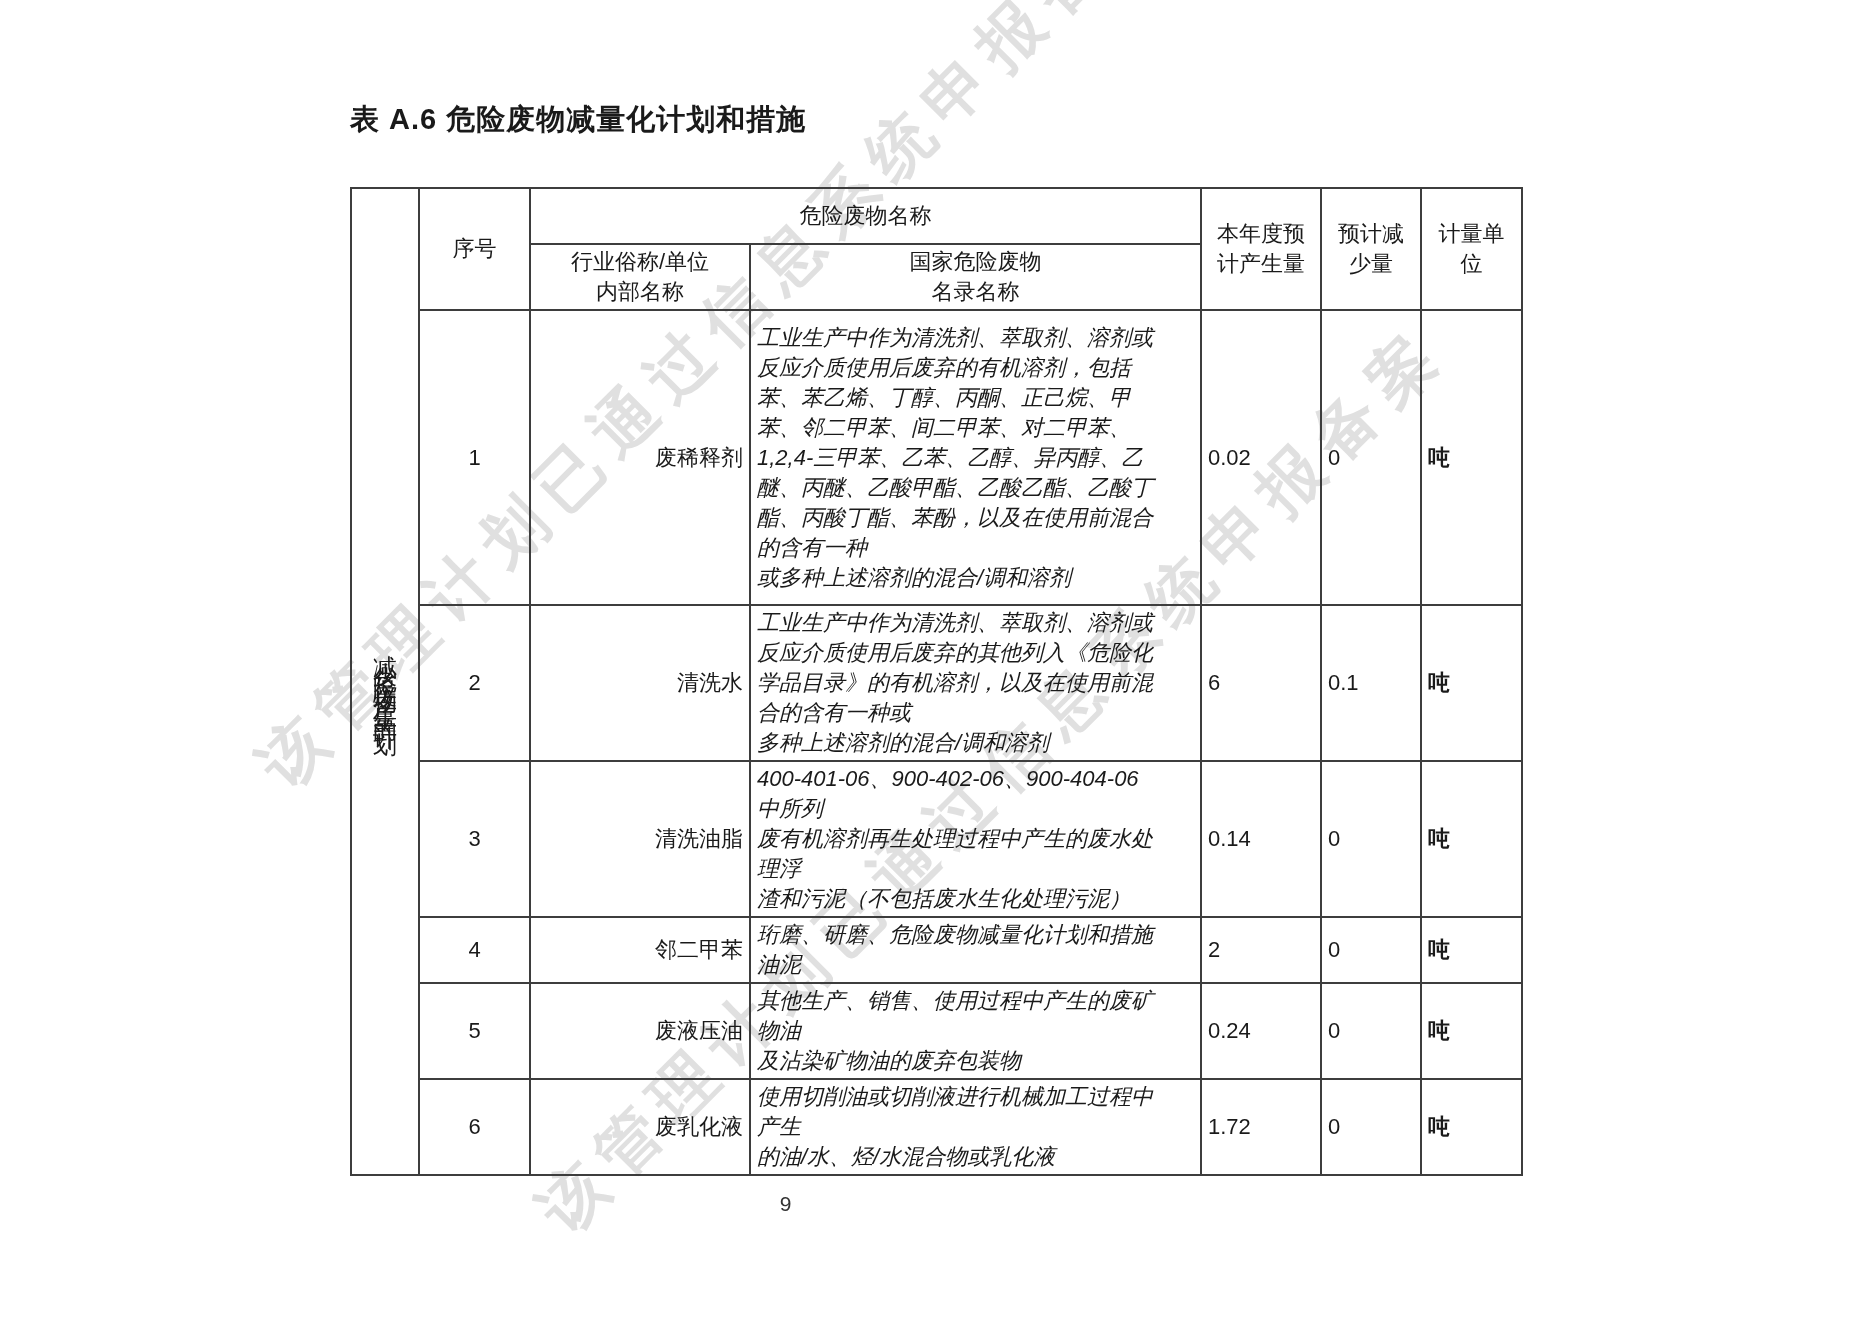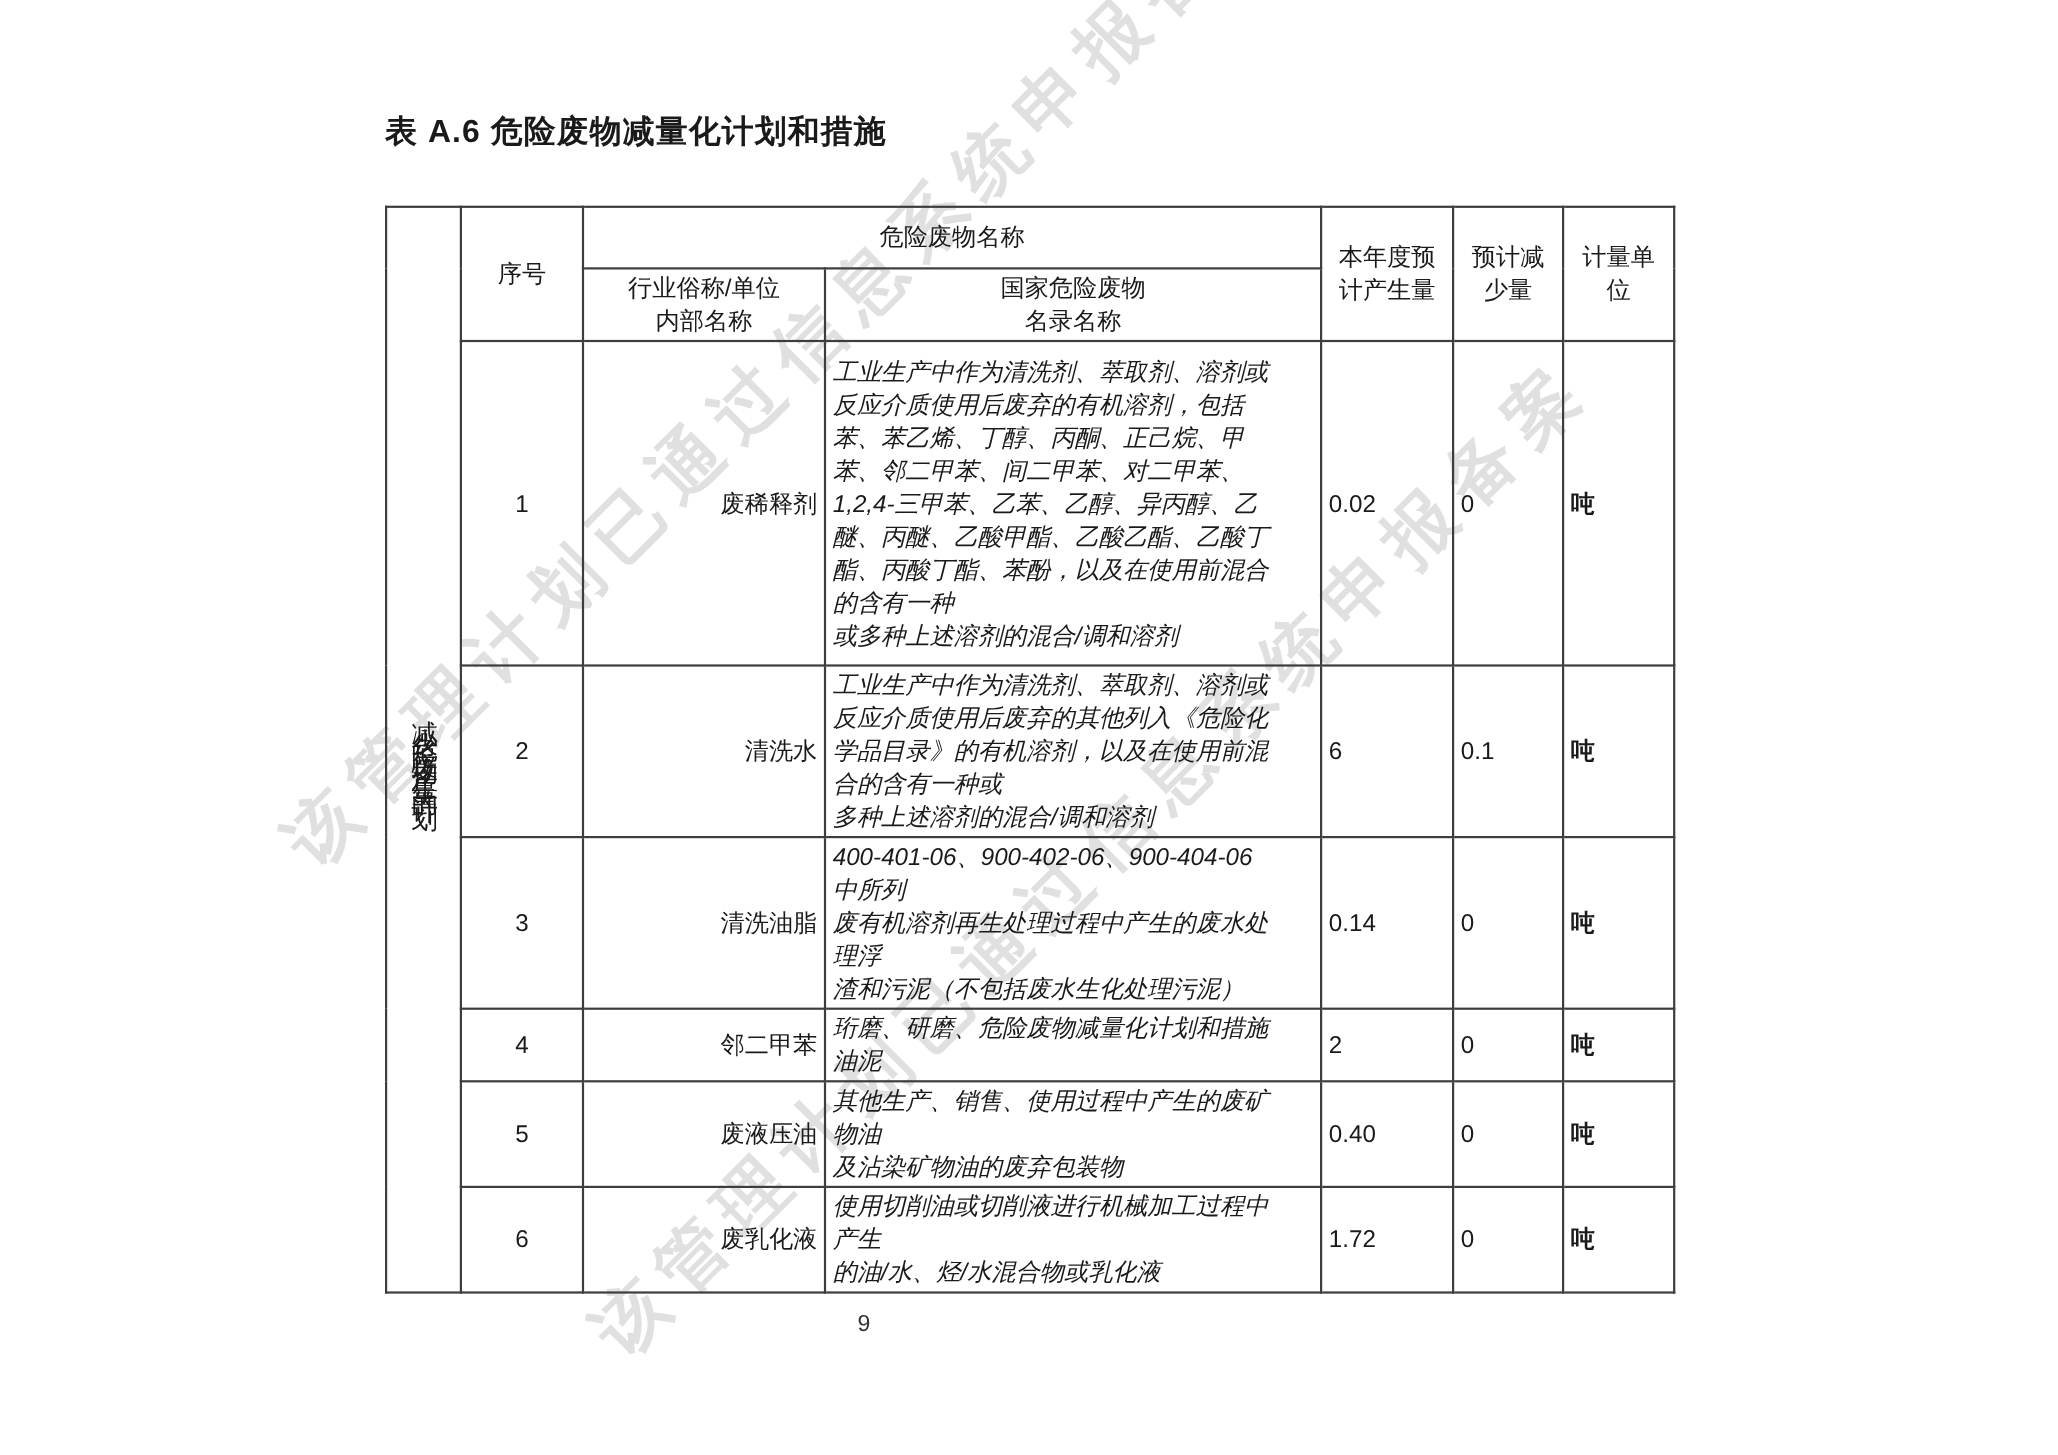--- a/index.html
+++ b/index.html
@@ -144,21 +144,21 @@
     <td class="cell-num">2</td>
     <td class="cell-num">0</td>
     <td class="cell-unit">吨</td>
   </tr>
   <tr style="height:93px">
     <td class="cell-serial">5</td>
     <td class="cell-name">废液压油</td>
     <td class="cell-desc pre">其他生产、销售、使用过程中产生的废矿
 物油
 及沾染矿物油的废弃包装物</td>
-    <td class="cell-num">0.40</td>
+    <td class="cell-num">0.24</td>
     <td class="cell-num">0</td>
     <td class="cell-unit">吨</td>
   </tr>
   <tr style="height:95px">
     <td class="cell-serial">6</td>
     <td class="cell-name">废乳化液</td>
     <td class="cell-desc pre">使用切削油或切削液进行机械加工过程中
 产生
 的油/水、烃/水混合物或乳化液</td>
     <td class="cell-num">1.72</td>

